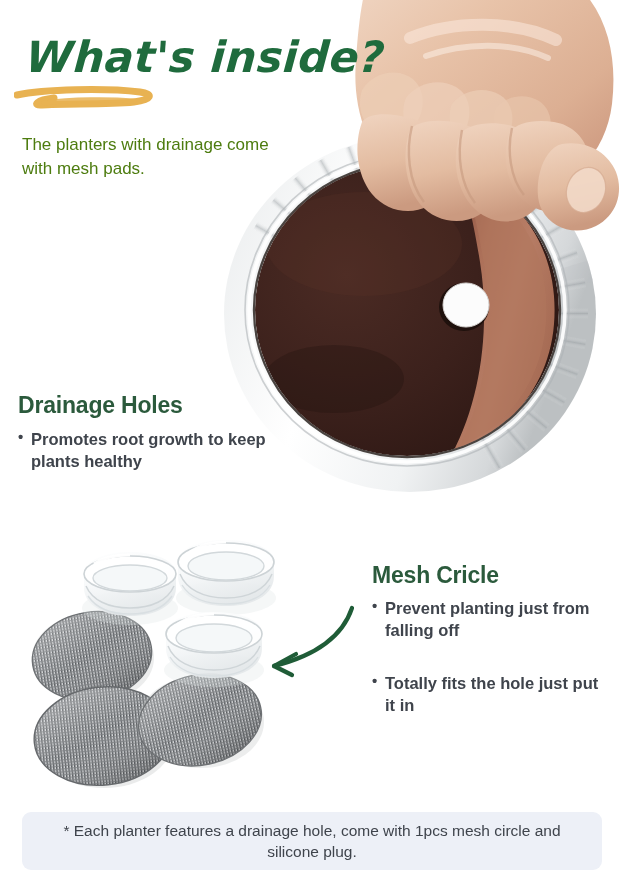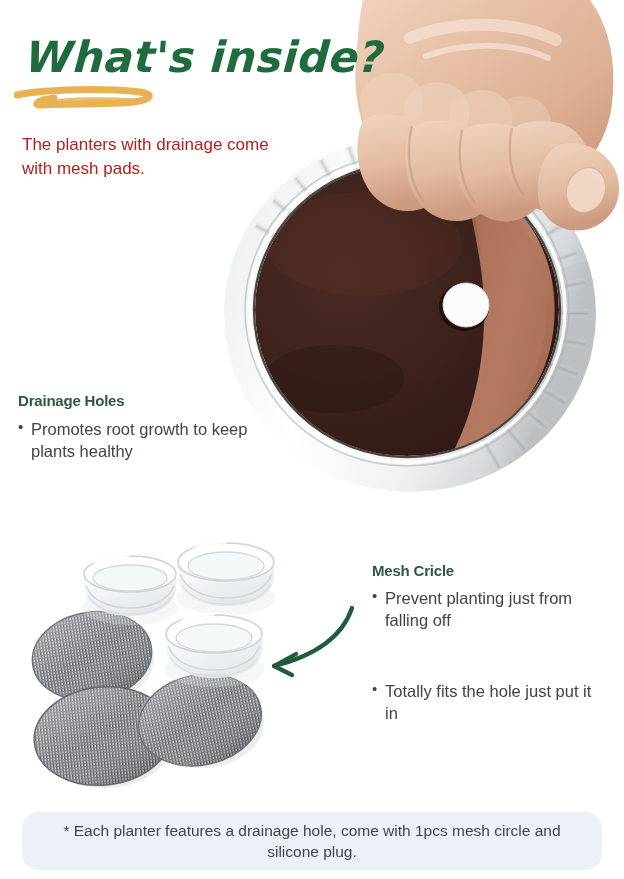--- a/index.html
+++ b/index.html
@@ -27,78 +27,79 @@
   }
   #title-underline {
     position:absolute; left:14px; top:86px;
     width:146px; height:26px;
   }
 
   #intro-text {
     position:absolute; left:22px; top:133px;
     width:262px;
     font-size:17px; line-height:1.42;
-    color:#b91c1c;
+    color:#4d7c0f;
   }
 
   
   #photo-stage {
     position:absolute; left:214px; top:-6px;
     width:420px; height:510px;
     pointer-events:none;
   }
 
   
   .sec-heading {
-    font-size:15px; font-weight:700;
+    font-size:23px; font-weight:700;
     color:#2b5a3c;
     letter-spacing:-0.2px;
     white-space:nowrap;
   }
   .sec-bullet {
     font-size:16.5px; line-height:1.35;
     color:#3f444c;
     position:relative;
     padding-left:13px;
+    font-weight:bold;
   }
   .sec-bullet::before {
     content:"\2022";
     position:absolute; left:0; top:-1px;
     color:#3f444c; font-size:15px;
   }
 
   #drainage-block { position:absolute; left:18px; top:392px; width:250px; }
   #drainage-block .sec-bullet { margin-top:9px; }
 
   #mesh-block { position:absolute; left:372px; top:562px; width:232px; }
   #mesh-block .sec-bullet { margin-top:8px; }
 
   #plug-block { position:absolute; left:372px; top:672px; width:232px; }
-  #plug-block .sec-bullet { margin-top:8px; }
+  #plug-block .sec-bullet { }
 
   
   #parts-stage {
     position:absolute; left:8px; top:530px;
     width:360px; height:275px;
     pointer-events:none;
   }
 
   
   #arrow-stage {
     position:absolute; left:244px; top:602px;
     width:120px; height:76px;
     pointer-events:none;
   }
 
   
   #footer-note {
     position:absolute; left:22px; top:812px;
     width:580px; height:58px;
     background:#edf0f7;
-    border-radius:17px;
+    border-radius:9px;
     display:flex; align-items:center; justify-content:center;
     text-align:center;
     padding:0 22px;
   }
   #footer-note-text {
     font-size:15.5px; line-height:1.38; color:#3f444c;
   }
 </style>
 </head>
 <body>

